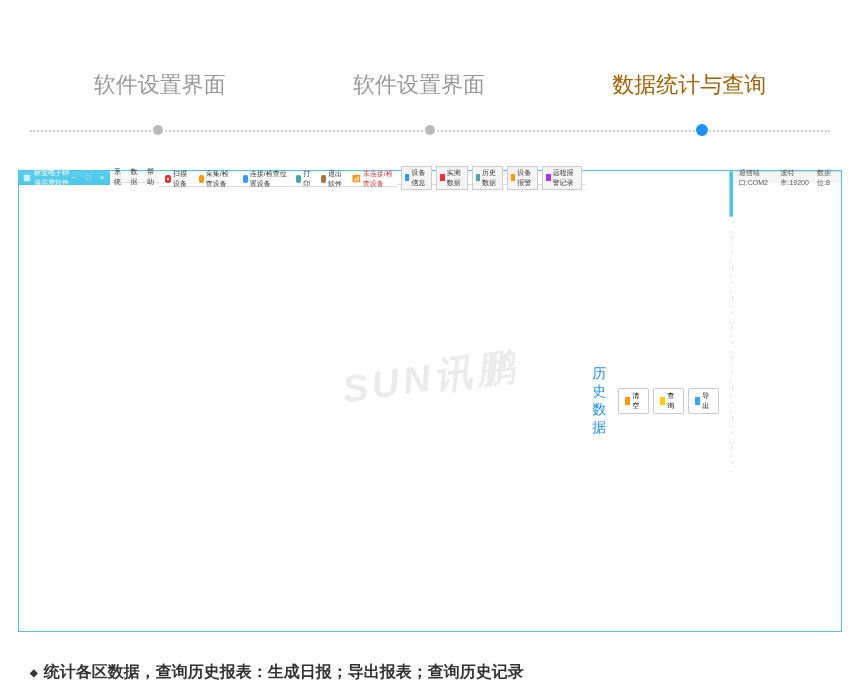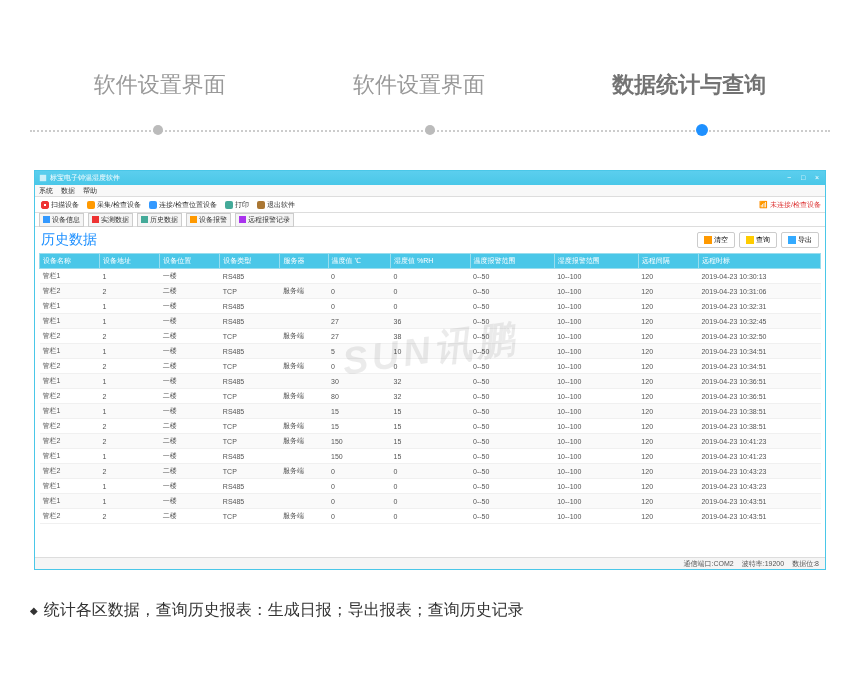--- a/index.html
+++ b/index.html
@@ -1,30 +1,30 @@
 <!DOCTYPE html>
 <html><head>
   <meta charset="utf-8">
   <style>
     * { margin: 0; padding: 0; box-sizing: border-box; font-family: "Microsoft YaHei", sans-serif; }
     body { background: #fff; width: 860px; height: 682px; position: relative; }
     
     .tabs-container { padding: 70px 30px 0; }
     .tabs { display: flex; justify-content: space-around; }
     .tab { font-size: 22px; color: #999; cursor: pointer; padding: 0 20px; }
-    .tab.active { color: #737373; font-weight: bold; }
+    .tab.active { color: #a16207; }
     
     .dots-line { position: relative; height: 20px; margin-top: 20px; }
     .dots-line::before { content: ""; position: absolute; top: 50%; left: 0; right: 0; border-top: 2px dotted #ccc; }
     .dot { position: absolute; width: 10px; height: 10px; border-radius: 50%; background: #bbb; top: 50%; transform: translate(-50%, -50%); }
     .dot.d1 { left: 16%; }
     .dot.d2 { left: 50%; }
     .dot.d3 { left: 84%; background: #1E90FF; width: 12px; height: 12px; }
     
-    .app-window { margin: 30px 34px 0; border: 1px solid #4AC7E8; background: #fff; font-size: 7px; height: 400px; display: flex; flex-direction: column; position: relative; }
+    .app-window { margin: 30px 18px 0; border: 1px solid #4AC7E8; background: #fff; font-size: 7px; height: 462px; display: flex; flex-direction: row; position: relative; }
     
     .titlebar { background: linear-gradient(#5BCEEE, #4AC7E8); color: #fff; height: 14px; display: flex; align-items: center; padding: 0 4px; }
     .titlebar-icon { width: 8px; height: 8px; margin-right: 3px; display: inline-block; }
     .titlebar-title { flex: 1; font-size: 7px; }
     .win-controls { display: flex; gap: 6px; }
     .win-btn { width: 8px; height: 8px; color: #fff; font-size: 7px; cursor: pointer; text-align: center; }
     
     .menubar { background: #f8f8f8; height: 12px; display: flex; align-items: center; padding: 0 4px; gap: 8px; border-bottom: 1px solid #ddd; }
     .menu-item { font-size: 7px; color: #333; cursor: pointer; }
     
@@ -52,21 +52,21 @@
     .data-table { width: 100%; border-collapse: collapse; }
     .data-table th { background: #4AC7E8; color: #fff; font-size: 7px; font-weight: normal; padding: 2px 3px; text-align: left; border: 1px solid #9de; }
     .data-table td { font-size: 7px; padding: 2px 3px; color: #555; border-bottom: 1px solid #f0f0f0; white-space: nowrap; }
     .data-table tr:nth-child(even) td { background: #fafafa; }
     
     .statusbar { height: 12px; background: #f5f5f5; border-top: 1px solid #ddd; display: flex; justify-content: flex-end; align-items: center; padding: 0 6px; gap: 8px; }
     .status-item { font-size: 7px; color: #555; }
     
     .watermark { position: absolute; top: 45%; left: 50%; transform: translate(-50%, -50%) rotate(-8deg); font-size: 38px; color: rgba(0,0,0,0.08); font-weight: bold; pointer-events: none; letter-spacing: 4px; font-style: italic; }
     
-    .footer-desc { margin: 30px 30px 0; font-size: 16px; color: #333; display: flex; align-items: flex-start; gap: 6px; }
+    .footer-desc { margin: 30px 30px 0; font-size: 16px; color: #333; display: flex; align-items: flex-start; gap: 6px; font-weight: bold; }
     .footer-desc::before { content: "◆"; font-size: 10px; margin-top: 5px; }
   </style>
 </head>
 <body>
 
 <div class="tabs-container">
   <div class="tabs">
     <div class="tab">软件设置界面</div>
     <div class="tab">软件设置界面</div>
     <div class="tab active">数据统计与查询</div>

